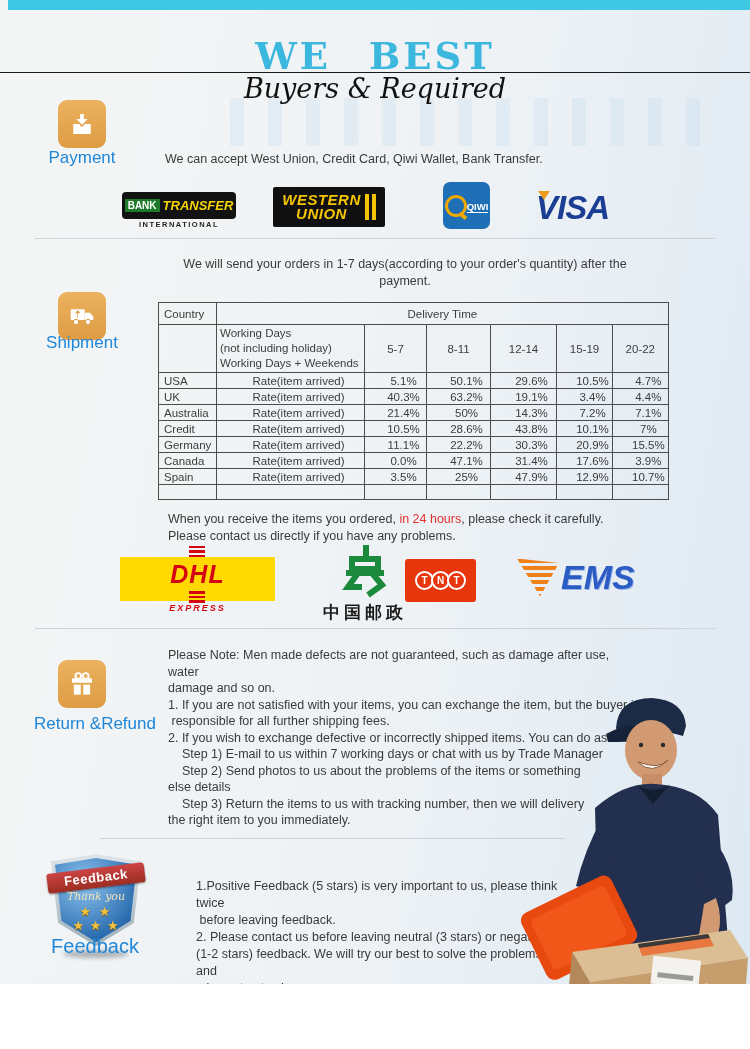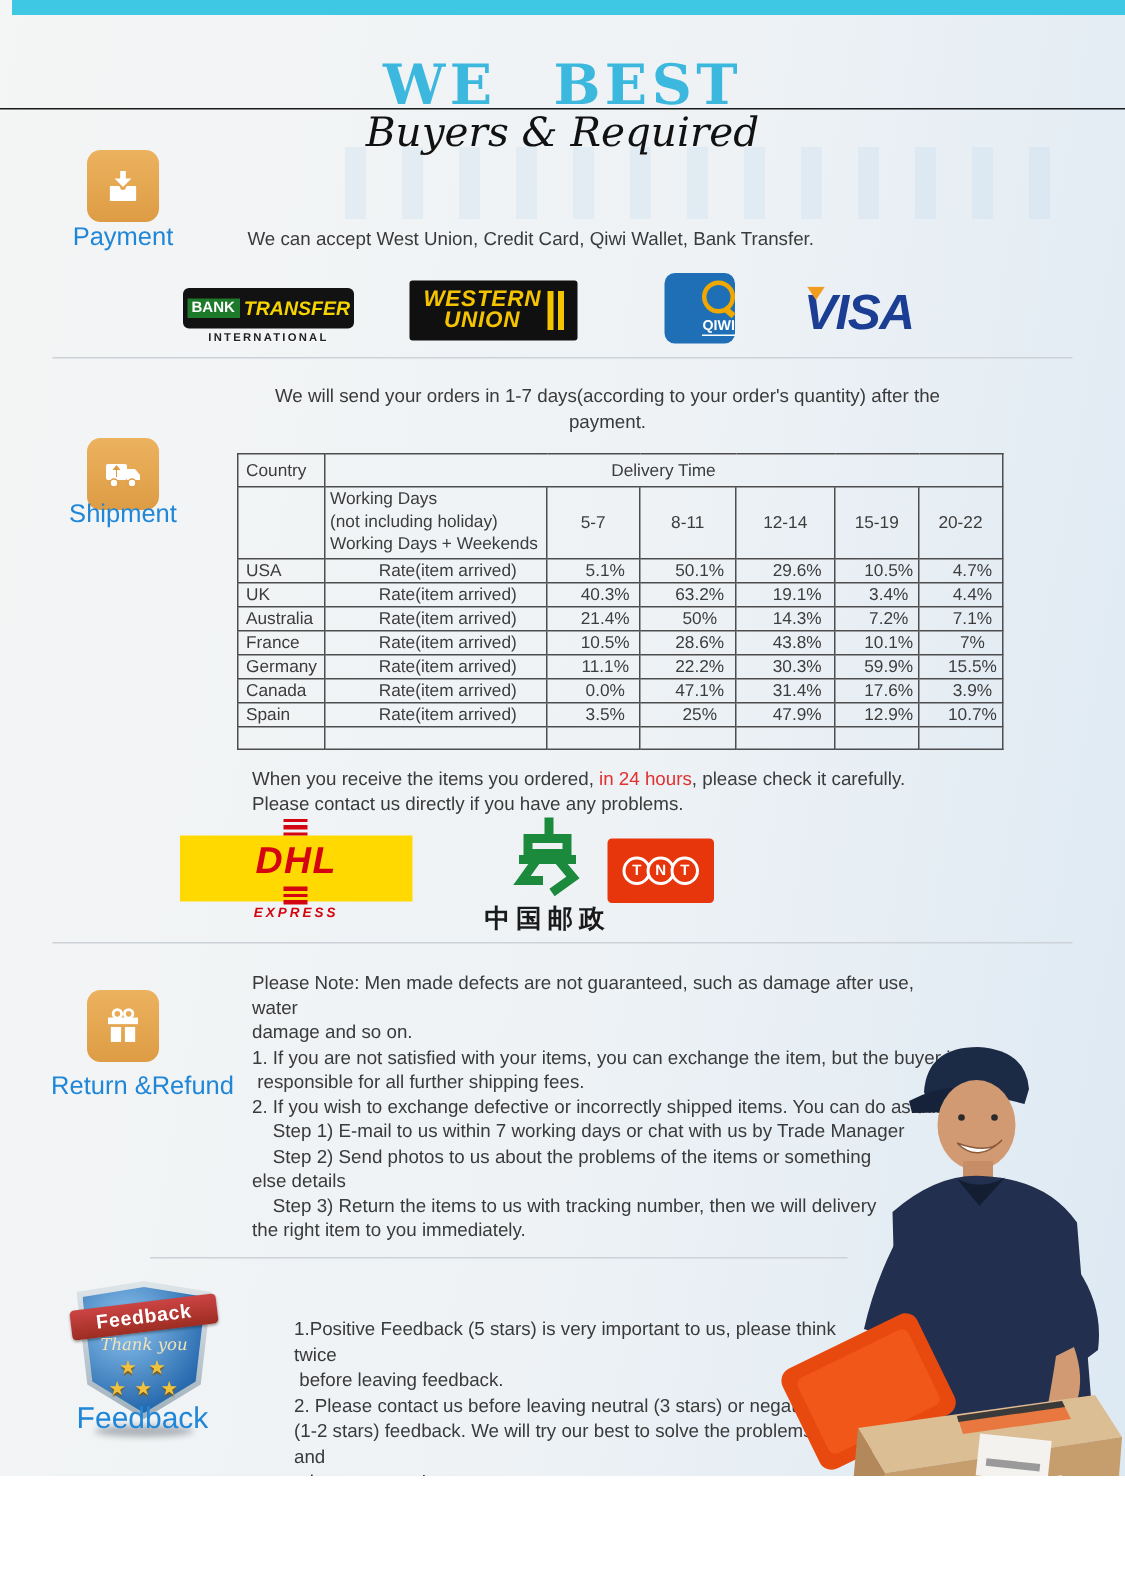--- a/index.html
+++ b/index.html
@@ -28,21 +28,21 @@
   .bt-transfer { color:#f5d400; font-weight:bold; font-style:italic; font-size:13px; }
   .bt-sub { text-align:center; font-size:7.5px; font-weight:bold; letter-spacing:1.5px; color:#222;
             text-shadow:0 1px 0 #fff; margin-top:1px; }
   .wu-logo { position:absolute; left:273px; top:187px; width:112px; height:40px; background:#101010;
              border-radius:2px; display:flex; align-items:center; justify-content:center; gap:4px; }
   .wu-text { color:#f5c400; font-weight:bold; font-style:italic; font-size:15px; line-height:14px;
              text-align:center; letter-spacing:.5px; }
   .wu-bars { display:flex; gap:3px; height:26px; }
   .wu-bars i { display:block; width:4px; height:100%; background:#f5c400; }
   .qiwi-logo { position:absolute; left:443px; top:182px; width:47px; height:47px; background:#1e6fb5;
-               border-radius:7px; display:flex; flex-direction:column; align-items:flex-end; justify-content:center; }
+               border-radius:7px; display:flex; flex-direction:row; align-items:center; justify-content:center; }
   .qiwi-q { width:22px; height:22px; border:3px solid #f0a800; border-radius:50%; position:relative; }
   .qiwi-q i { position:absolute; right:-3px; bottom:-4px; width:8px; height:4px; background:#f0a800;
               transform:rotate(40deg); }
   .qiwi-text { color:#fff; font-size:9.5px; font-weight:bold; border-bottom:1px solid #fff; margin-top:3px; }
   .visa-logo { position:absolute; left:536px; top:189px; width:92px; height:34px;
                font-style:italic; font-weight:bold; font-size:33px; color:#1b3e94; letter-spacing:-1px; }
   .visa-logo i { position:absolute; left:2px; top:2px; width:12px; height:9px; background:#f09c1e;
                  clip-path:polygon(0 0,100% 0,50% 100%); }
   
   .dtable { position:absolute; left:158px; top:302px; border-collapse:collapse; font-size:11.5px; color:#3c3c3c; }
@@ -223,35 +223,35 @@
     <tr class="rowD">
       <td class="country">Australia</td>
       <td>Rate(item arrived)</td>
       <td>21.4%</td>
       <td>50%</td>
       <td>14.3%</td>
       <td>7.2%</td>
       <td>7.1%</td>
     </tr>
     <tr class="rowD">
-      <td class="country">France</td>
+      <td class="country">Credit</td>
       <td>Rate(item arrived)</td>
       <td>10.5%</td>
       <td>28.6%</td>
       <td>43.8%</td>
       <td>10.1%</td>
       <td>7%</td>
     </tr>
     <tr class="rowD">
       <td class="country">Germany</td>
       <td>Rate(item arrived)</td>
       <td>11.1%</td>
       <td>22.2%</td>
       <td>30.3%</td>
-      <td>59.9%</td>
+      <td>20.9%</td>
       <td>15.5%</td>
     </tr>
     <tr class="rowD">
       <td class="country">Canada</td>
       <td>Rate(item arrived)</td>
       <td>0.0%</td>
       <td>47.1%</td>
       <td>31.4%</td>
       <td>17.6%</td>
       <td>3.9%</td>
@@ -310,20 +310,24 @@
     </svg>
     <div class="cnpost-text">中国邮政</div>
   </div>
 
   <div class="tnt-logo">
     <div class="tnt-circ">T</div>
     <div class="tnt-circ">N</div>
     <div class="tnt-circ">T</div>
   </div>
 
+  <div class="ems-logo">
+    <div class="ems-tri"></div>
+    <div class="ems-text">EMS</div>
+  </div>
 
   <div class="divider" style="left:35px; top:628px; width:680px;"></div>
 
   <div class="sec-icon" style="left:58px; top:660px;">
     <svg width="30" height="30" viewBox="0 0 48 48">
       <circle cx="18" cy="11" r="4.5" fill="none" stroke="#fff" stroke-width="3"></circle>
       <circle cx="30" cy="11" r="4.5" fill="none" stroke="#fff" stroke-width="3"></circle>
       <rect x="8" y="15" width="32" height="7" fill="#fff"></rect>
       <rect x="11" y="25" width="11" height="16" fill="#fff"></rect>
       <rect x="26" y="25" width="11" height="16" fill="#fff"></rect>

